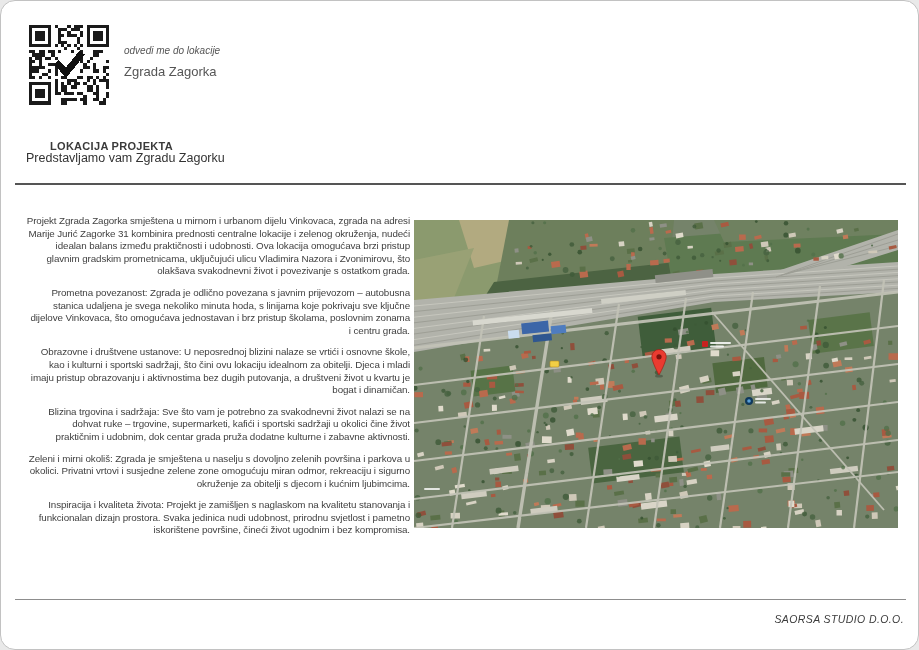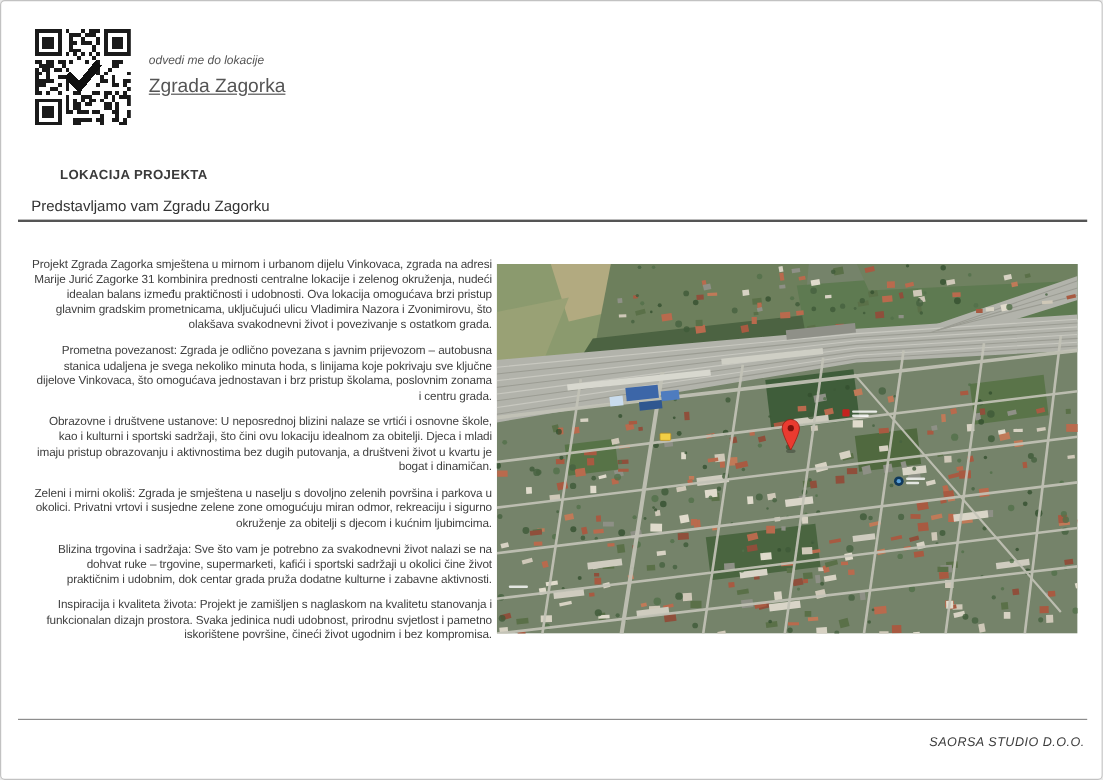--- a/index.html
+++ b/index.html
@@ -1,28 +1,28 @@
 <!DOCTYPE html>
 <html><head>
 <meta charset="utf-8">
 <style>
   html,body{margin:0;padding:0;background:#e9e9e9;}
   .page{
     position:relative;width:917px;height:648px;background:#ffffff;
-    border:1px solid #c2c2c2;border-radius:4px;overflow:hidden;
+    border:1px solid #c2c2c2;border-radius:15px;overflow:hidden;
     font-family:"Liberation Sans",sans-serif;color:#3d3d3d;
   }
   .qr{position:absolute;left:28px;top:22px;width:80px;height:83px;}
   .qr svg{display:block;width:100%;height:100%;}
   .qr-captions{position:absolute;left:123px;top:44px;}
   .qr-caption-italic{font-style:italic;font-size:10px;color:#555;margin:0 0 8px 0;}
-  .qr-caption-name{font-size:16px;color:#555;margin:0;text-decoration:underline;}
+  .qr-caption-name{font-size:13px;color:#555;margin:0;}
   .kicker{position:absolute;left:25px;top:139px;font-size:11px;font-weight:700;
     letter-spacing:.3px;color:#3a3a3a;padding-left:24px;}
-  .title{position:absolute;left:25px;top:164px;font-size:12.5px;color:#333;}
+  .title{position:absolute;left:25px;top:150px;font-size:12.5px;color:#333;}
   .rule-top{position:absolute;left:14px;top:182px;width:891px;height:2px;background:#555;}
   .bodycol{position:absolute;left:25px;top:214px;width:384px;}
   .bodycol p{margin:0 0 9px 0;font-size:9.8px;line-height:12.6px;
     letter-spacing:-0.1px;color:#3f3f3f;text-align:right;}
   .map{position:absolute;left:413px;top:219px;width:484px;height:308px;}
   .map svg{display:block;width:100%;height:100%;}
   .rule-bottom{position:absolute;left:14px;top:598px;width:891px;height:1px;background:#8d8d8d;}
   .footer-company{position:absolute;right:14px;top:612px;font-size:10.5px;
     letter-spacing:.4px;color:#3c3c3c;font-style:italic;}
 </style>
@@ -223,22 +223,22 @@
   </div>
 
   <div class="kicker">LOKACIJA PROJEKTA</div>
   <div class="title">Predstavljamo vam Zgradu Zagorku</div>
   <div class="rule-top"></div>
 
   <div class="bodycol">
     <p>Projekt Zgrada Zagorka smještena u mirnom i urbanom dijelu Vinkovaca, zgrada na adresi Marije Jurić Zagorke 31 kombinira prednosti centralne lokacije i zelenog okruženja, nudeći idealan balans između praktičnosti i udobnosti. Ova lokacija omogućava brzi pristup glavnim gradskim prometnicama, uključujući ulicu Vladimira Nazora i Zvonimirovu, što olakšava svakodnevni život i povezivanje s ostatkom grada.</p>
     <p>Prometna povezanost: Zgrada je odlično povezana s javnim prijevozom – autobusna stanica udaljena je svega nekoliko minuta hoda, s linijama koje pokrivaju sve ključne dijelove Vinkovaca, što omogućava jednostavan i brz pristup školama, poslovnim zonama i centru grada.</p>
     <p>Obrazovne i društvene ustanove: U neposrednoj blizini nalaze se vrtići i osnovne škole, kao i kulturni i sportski sadržaji, što čini ovu lokaciju idealnom za obitelji. Djeca i mladi imaju pristup obrazovanju i aktivnostima bez dugih putovanja, a društveni život u kvartu je bogat i dinamičan.</p>
+    <p>Blizina trgovina i sadržaja: Sve što vam je potrebno za svakodnevni život nalazi se na dohvat ruke – trgovine, supermarketi, kafići i sportski sadržaji u okolici čine život praktičnim i udobnim, dok centar grada pruža dodatne kulturne i zabavne aktivnosti.</p>
     <p>Zeleni i mirni okoliš: Zgrada je smještena u naselju s dovoljno zelenih površina i parkova u okolici. Privatni vrtovi i susjedne zelene zone omogućuju miran odmor, rekreaciju i sigurno okruženje za obitelji s djecom i kućnim ljubimcima.</p>
-    <p>Blizina trgovina i sadržaja: Sve što vam je potrebno za svakodnevni život nalazi se na dohvat ruke – trgovine, supermarketi, kafići i sportski sadržaji u okolici čine život praktičnim i udobnim, dok centar grada pruža dodatne kulturne i zabavne aktivnosti.</p>
     <p>Inspiracija i kvaliteta života: Projekt je zamišljen s naglaskom na kvalitetu stanovanja i funkcionalan dizajn prostora. Svaka jedinica nudi udobnost, prirodnu svjetlost i pametno iskorištene površine, čineći život ugodnim i bez kompromisa.</p>
   </div>
 
   <div class="map">
     <svg id="map-svg" viewBox="0 0 484 308">
       <defs>
           <clipPath id="mclip">
             <rect width="484" height="308"></rect>
           </clipPath>
         </defs>

